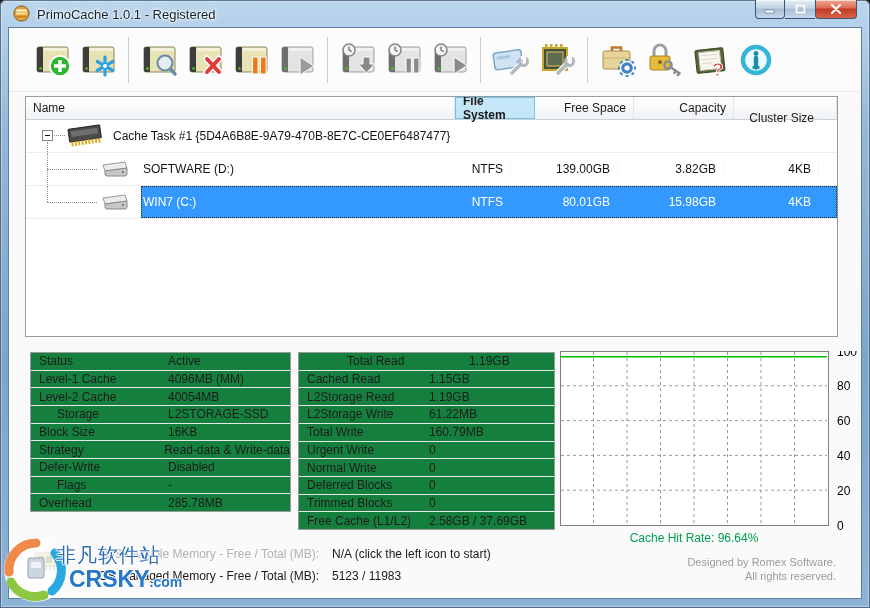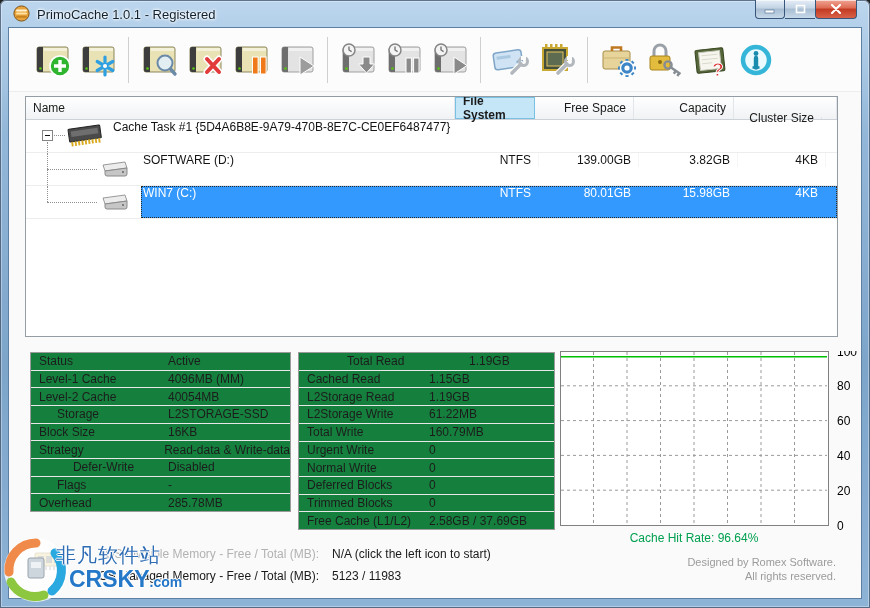--- a/index.html
+++ b/index.html
@@ -38,21 +38,21 @@
   .lv-h.num{justify-content:flex-end;}
   .lv-h.hl{background:#c5e6f7;border:1px solid #79c1e4;}
   .lv-row{display:flex;height:32px;border-bottom:1px solid #ededed;font-size:12px;color:#141414;align-items:stretch;}
   .gutter{position:relative;flex:none;}
   .vline{position:absolute;width:0;border-left:1px dotted #8f8f8f;}
   .hline{position:absolute;height:0;border-top:1px dotted #8f8f8f;}
   .expander{position:absolute;left:16px;top:10px;width:11px;height:11px;background:#fff;
     border:1px solid #848484;box-sizing:border-box;}
   .expander .minus{position:absolute;left:2px;top:4px;width:5px;height:1px;background:#111;}
   .tree-icon{position:absolute;}
-  .rowmain{flex:1;display:flex;align-items:flex-start;position:relative;}
+  .rowmain{flex:1;display:flex;align-items:center;position:relative;gap:7px;}
   .rowmain.sel{background:#3399fe;color:#fff;outline:1px dotted #2b2b28;outline-offset:-1px;}
   .cell{display:flex;align-items:center;box-sizing:border-box;}
   .cell.name{flex:1;padding-left:2px;white-space:nowrap;overflow:hidden;}
   .cell.num{justify-content:flex-end;padding-right:7px;border-right:1px solid rgba(0,0,0,.04);}
   .rowmain.sel .cell.num{border-right-color:transparent;}
   
   .panel{position:absolute;background:#15803d;border:1px solid #9b9b9b;display:flex;
     flex-direction:column;box-sizing:border-box;}
   .p-row{flex:1;display:flex;align-items:center;font-size:12px;color:#1c1c1c;border-top:1px solid #e7e7e7;}
   .p-row:first-child{border-top:none;}
@@ -398,21 +398,21 @@
         </div>
         <div class="p-row">
           <span class="p-label" style="width: 137px;">Block Size</span>
           <span class="p-value">16KB</span>
         </div>
         <div class="p-row">
           <span class="p-label" style="width: 137px;">Strategy</span>
           <span class="p-value">Read-data &amp; Write-data</span>
         </div>
         <div class="p-row">
-          <span class="p-label" style="width: 137px; text-align: center;">Defer-Write</span>
+          <span class="p-label" style="width: 137px;">Defer-Write</span>
           <span class="p-value">Disabled</span>
         </div>
         <div class="p-row">
           <span class="p-label ind" style="width: 137px;">Flags</span>
           <span class="p-value">-</span>
         </div>
         <div class="p-row">
           <span class="p-label" style="width: 137px;">Overhead</span>
           <span class="p-value">285.78MB</span>
         </div>

